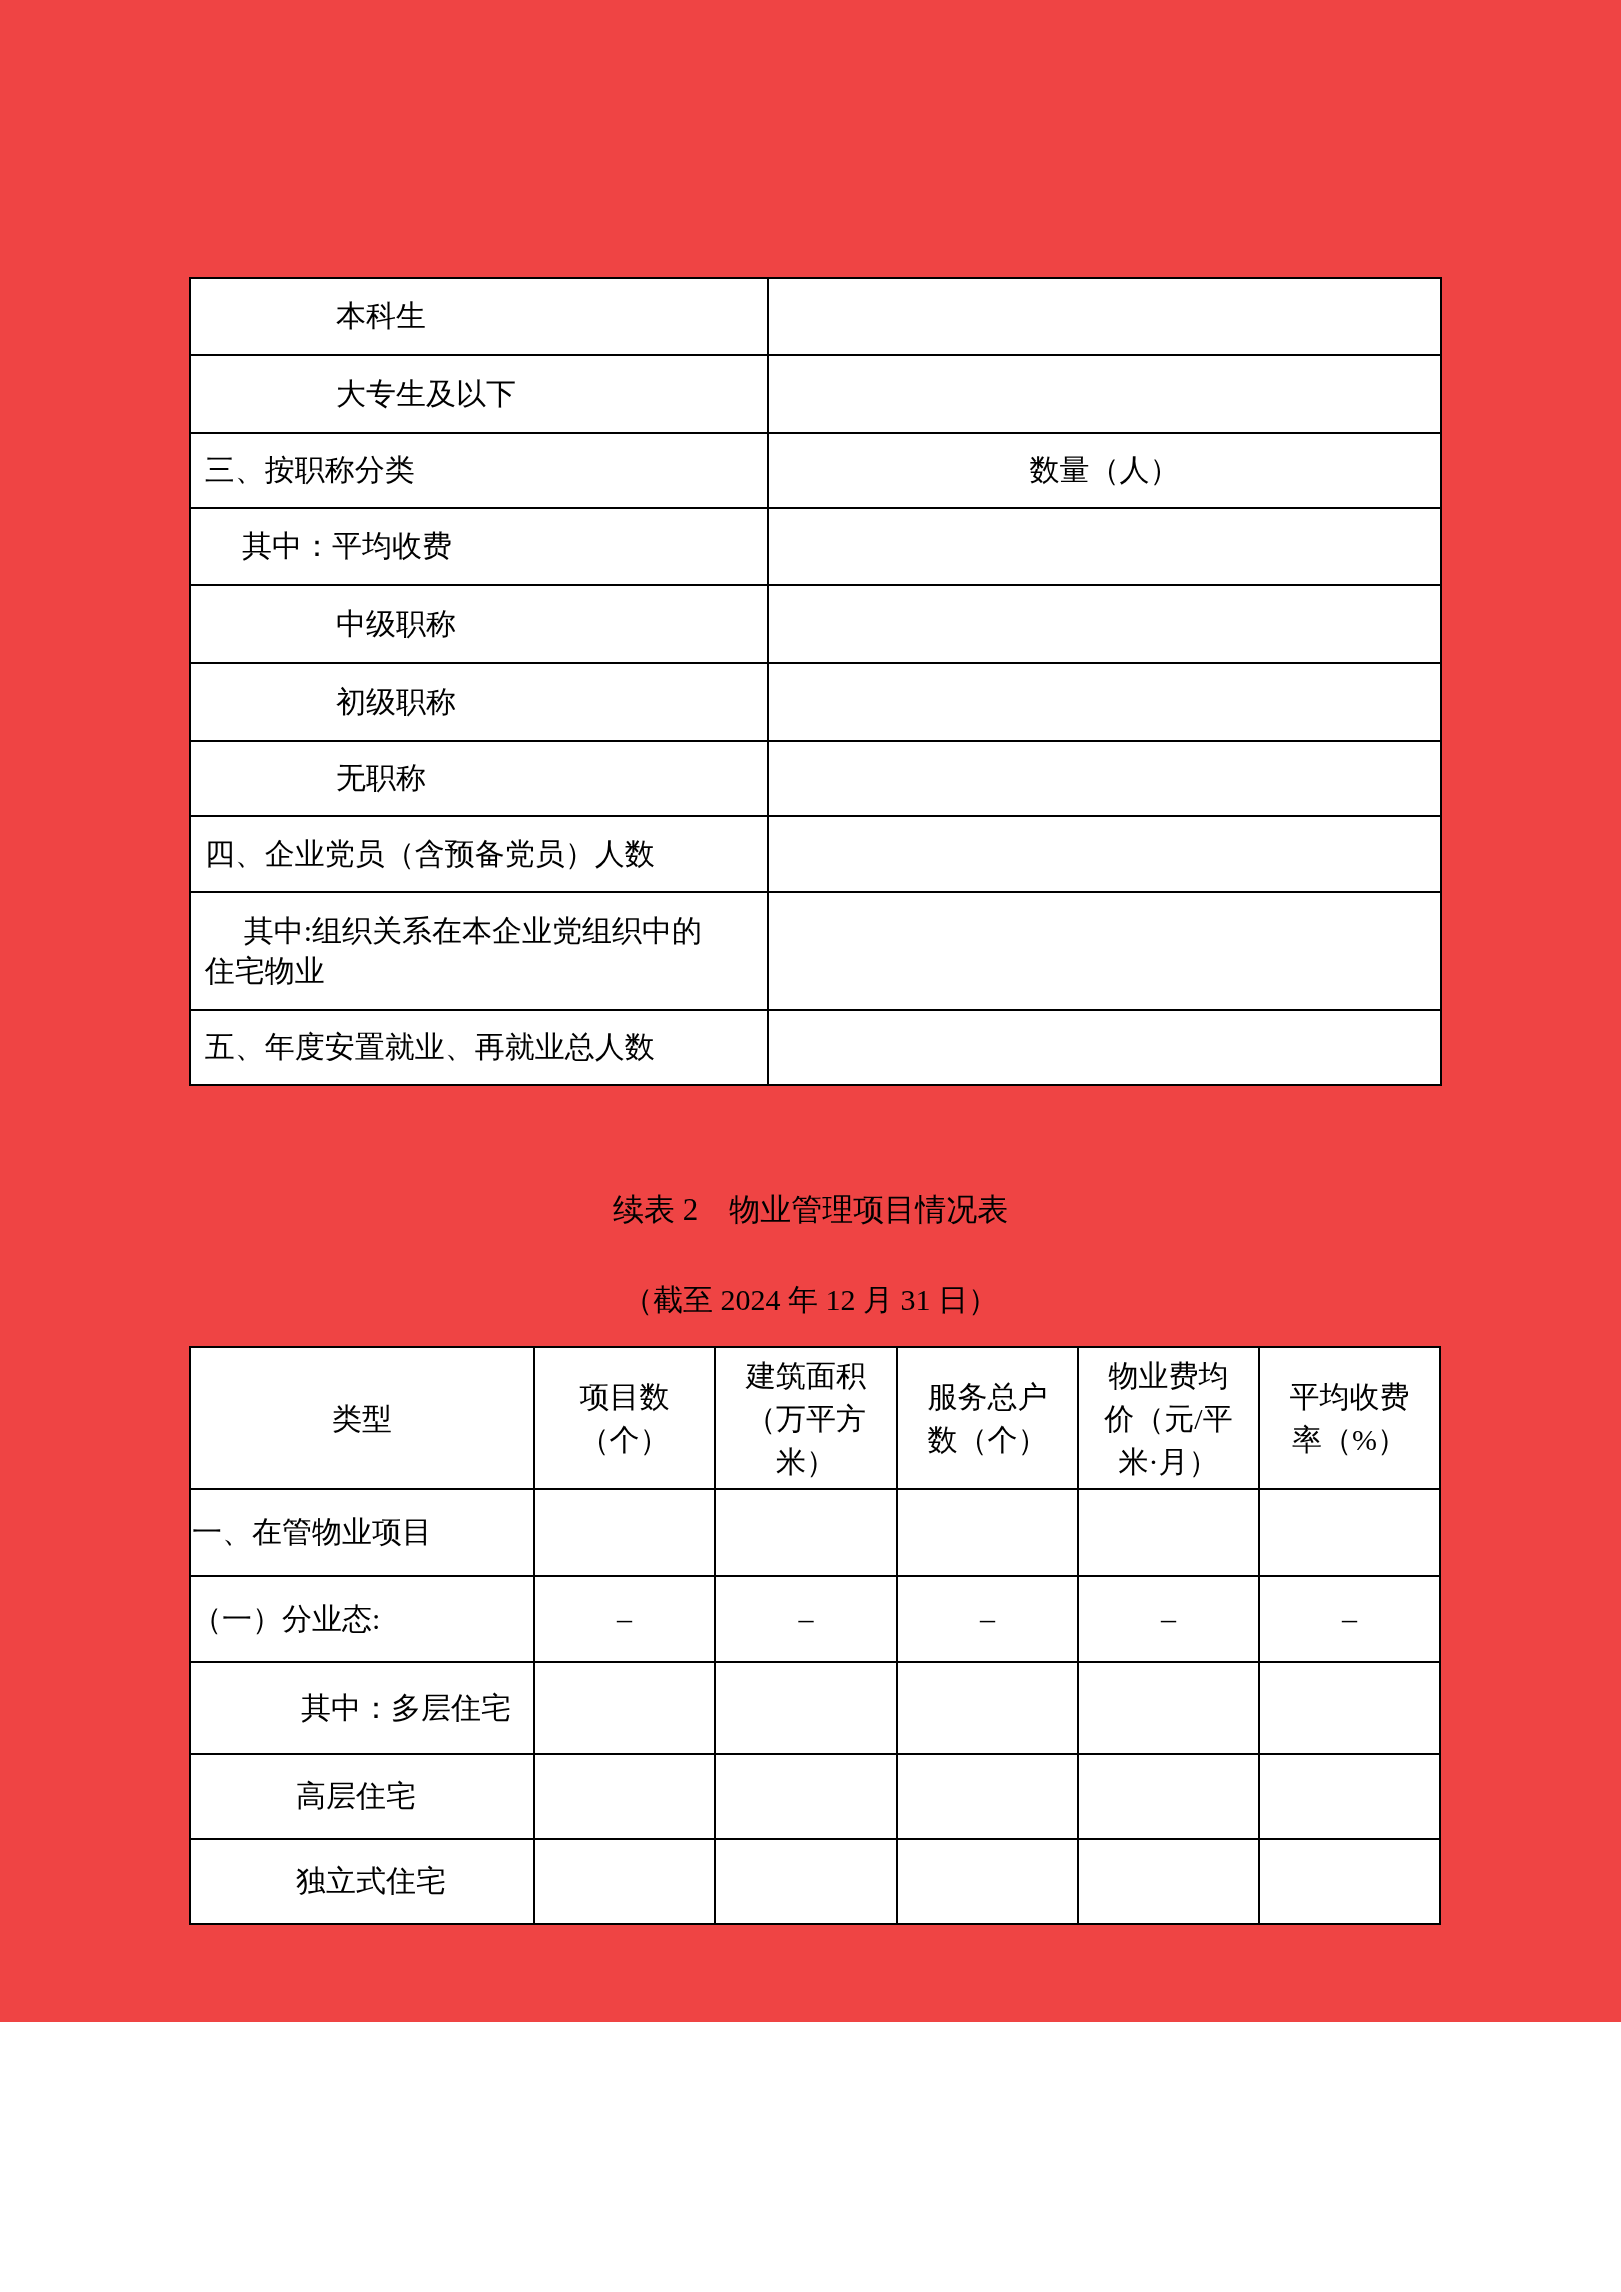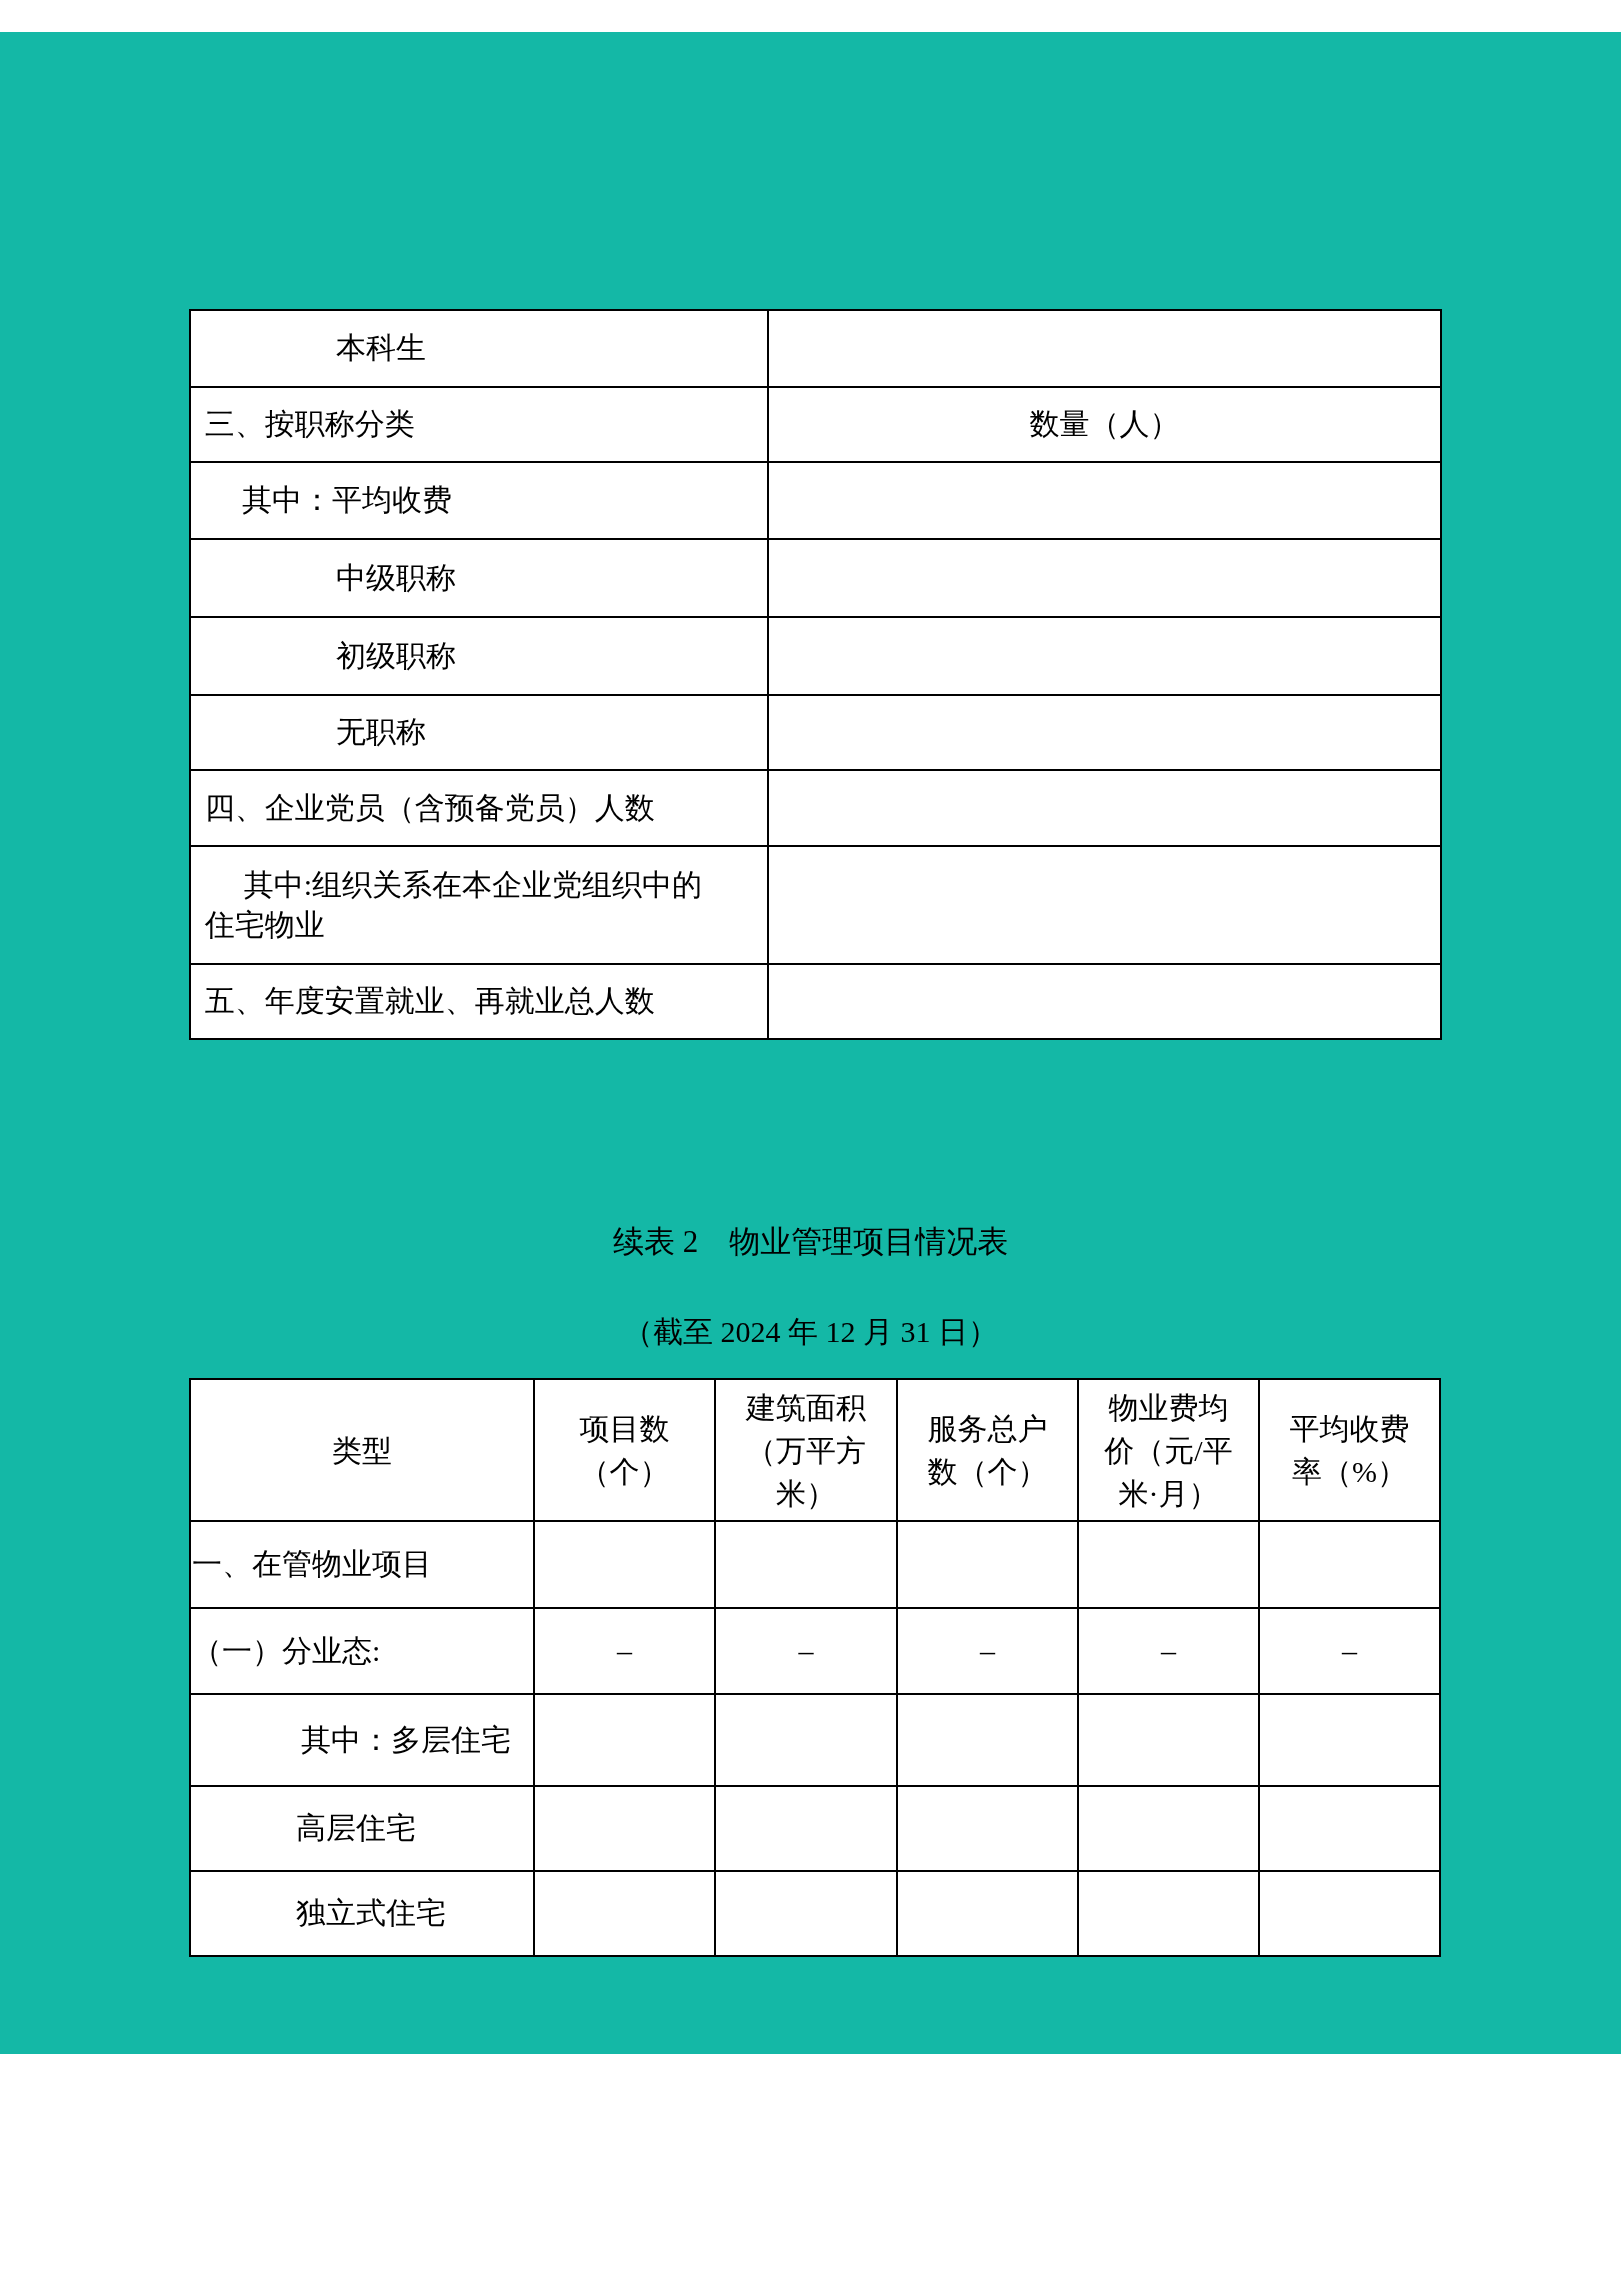--- a/index.html
+++ b/index.html
@@ -1,25 +1,24 @@
 <!DOCTYPE html>
 <html><head>
 <meta charset="utf-8">
 <style>
   * { margin: 0; padding: 0; box-sizing: border-box; }
   html, body { background: #ffffff; }
   .page {
     position: relative;
     width: 1621px;
     height: 2022px;
-    background: #14b8a6;
+    background: #ef4444;
     color: #000000;
     font-family: "Liberation Serif", serif;
     overflow: hidden;
-    margin-top: 32px;
   }
   table.doc-table {
     position: absolute;
     left: 189px;
     border-collapse: collapse;
     table-layout: fixed;
     background: #ffffff;
   }
   #table1 { top: 277px; width: 1252px; }
   #table2 { top: 1346px; width: 1252px; }
@@ -90,20 +89,24 @@
 <div class="page">
 
   <table id="table1" class="doc-table">
     <colgroup>
         <col style="width:578px">
         <col style="width:673px">
       </colgroup>
     <tbody>
       <tr style="height:77px">
         <td class="ind-l2">本科生</td>
+        <td class="cell-center"></td>
+      </tr>
+      <tr style="height:78px">
+        <td class="ind-l2">大专生及以下</td>
         <td class="cell-center"></td>
       </tr>
       <tr style="height:75px">
         <td class="ind-l0">三、按职称分类</td>
         <td class="cell-center">数量（人）</td>
       </tr>
       <tr style="height:77px">
         <td class="ind-l1">其中：平均收费</td>
         <td class="cell-center"></td>
       </tr>

